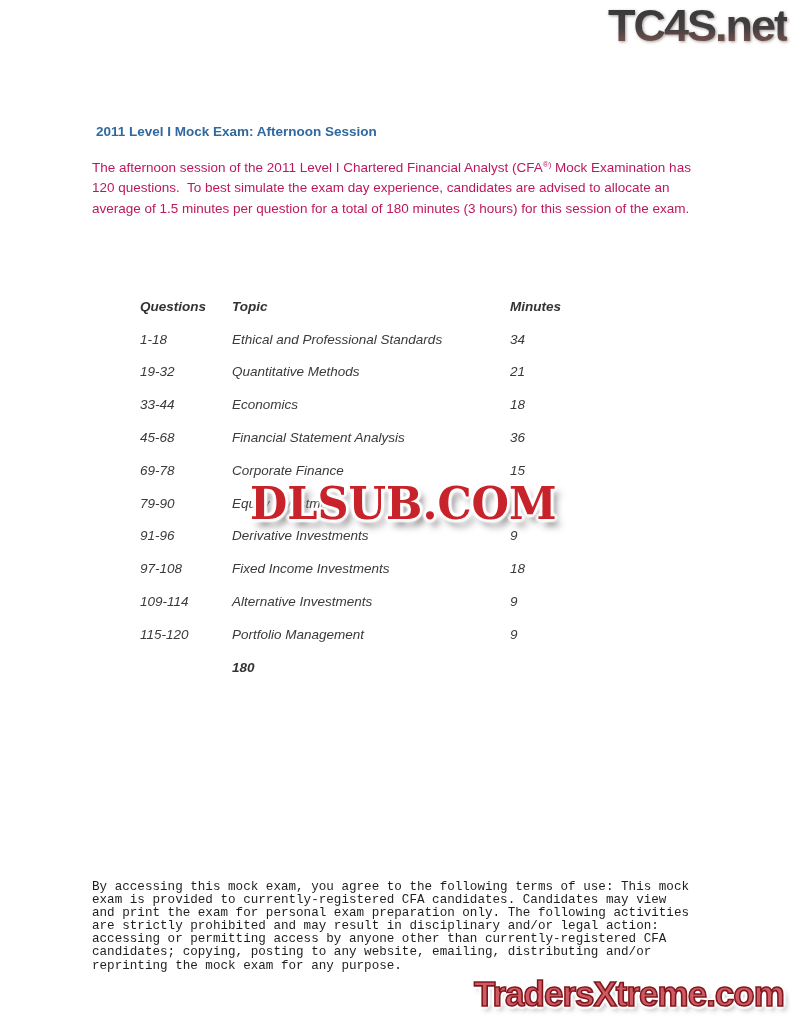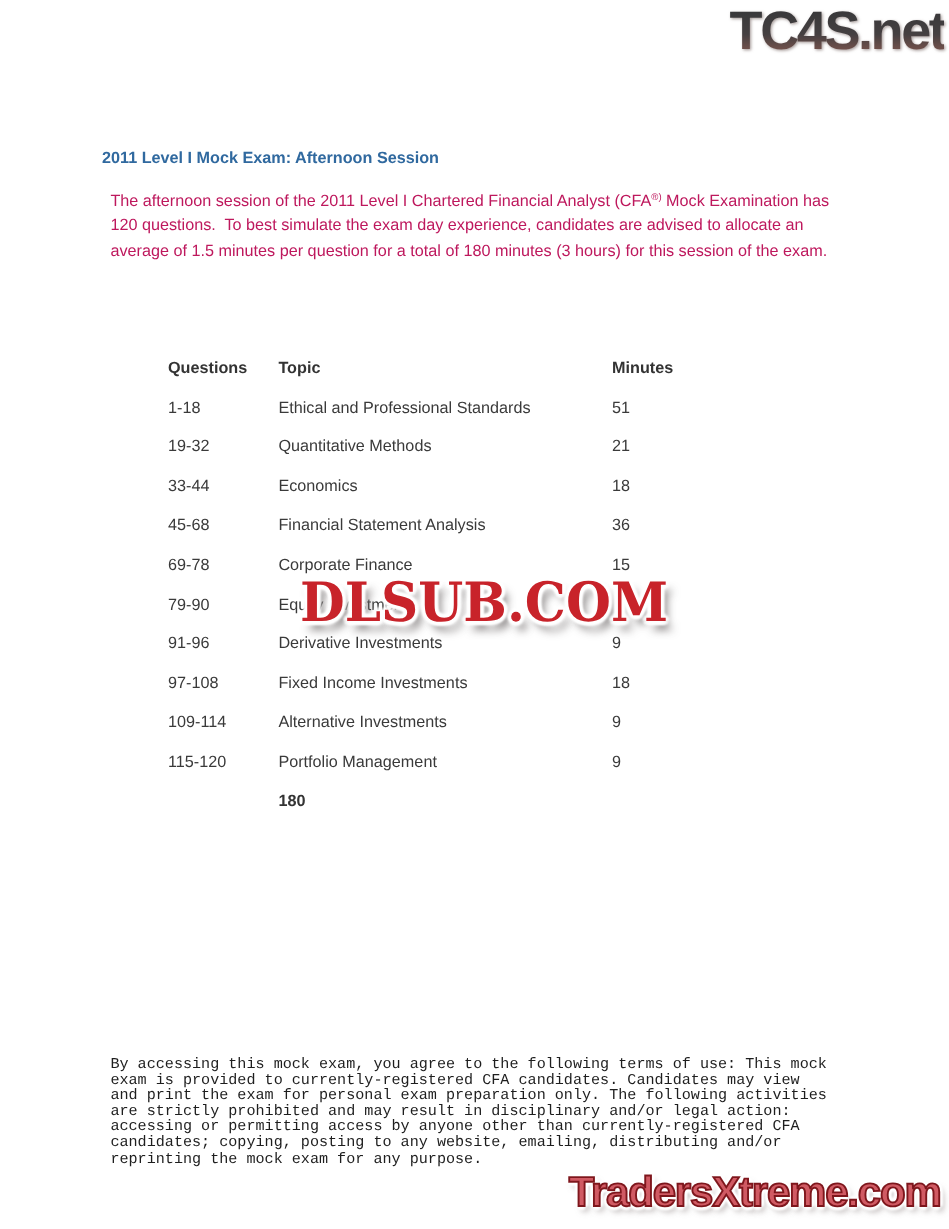--- a/index.html
+++ b/index.html
@@ -4,39 +4,40 @@
 <style>
   html, body { margin: 0; padding: 0; }
   body {
     width: 791px; height: 1024px;
     position: relative;
     background: #ffffff;
     font-family: "Liberation Sans", sans-serif;
     overflow: hidden;
   }
   .heading {
-    position: absolute; left: 85px; top: 124px;
+    position: absolute; left: 96px; top: 124px;
     font-size: 13.5px; font-weight: 700;
     color: #30699f;
   }
   .intro {
     position: absolute; left: 92px; top: 158px; width: 614px;
     font-size: 13.5px; line-height: 20.4px;
     color: #be185d;
   }
   .intro sup { font-size: 8px; line-height: 0; }
   .exam-table {
     position: absolute; left: 140px; top: 290px;
     font-size: 13.5px; color: #3a3a3a;
   }
   .t-row {
     display: grid;
     grid-template-columns: 92px 278px 70px;
     height: 32.8px;
     align-items: center;
+    font-style: italic;
   }
   .t-row.bold { font-weight: 700; color: #333; }
   .terms {
     position: absolute; left: 92px; top: 881px; width: 604px;
     font-family: Liberation Mono, monospace;
     font-size: 12.6px; line-height: 13.1px;
     color: #1e1e1e;
   }
   
   .wm-tc4s {
@@ -87,21 +88,21 @@
 
   <div class="exam-table">
     <div class="t-row bold">
       <span>Questions</span>
       <span>Topic</span>
       <span>Minutes</span>
     </div>
     <div class="t-row">
       <span>1-18</span>
       <span>Ethical and Professional Standards</span>
-      <span>51</span>
+      <span>34</span>
     </div>
     <div class="t-row">
       <span>19-32</span>
       <span>Quantitative Methods</span>
       <span>21</span>
     </div>
     <div class="t-row">
       <span>33-44</span>
       <span>Economics</span>
       <span>18</span>

